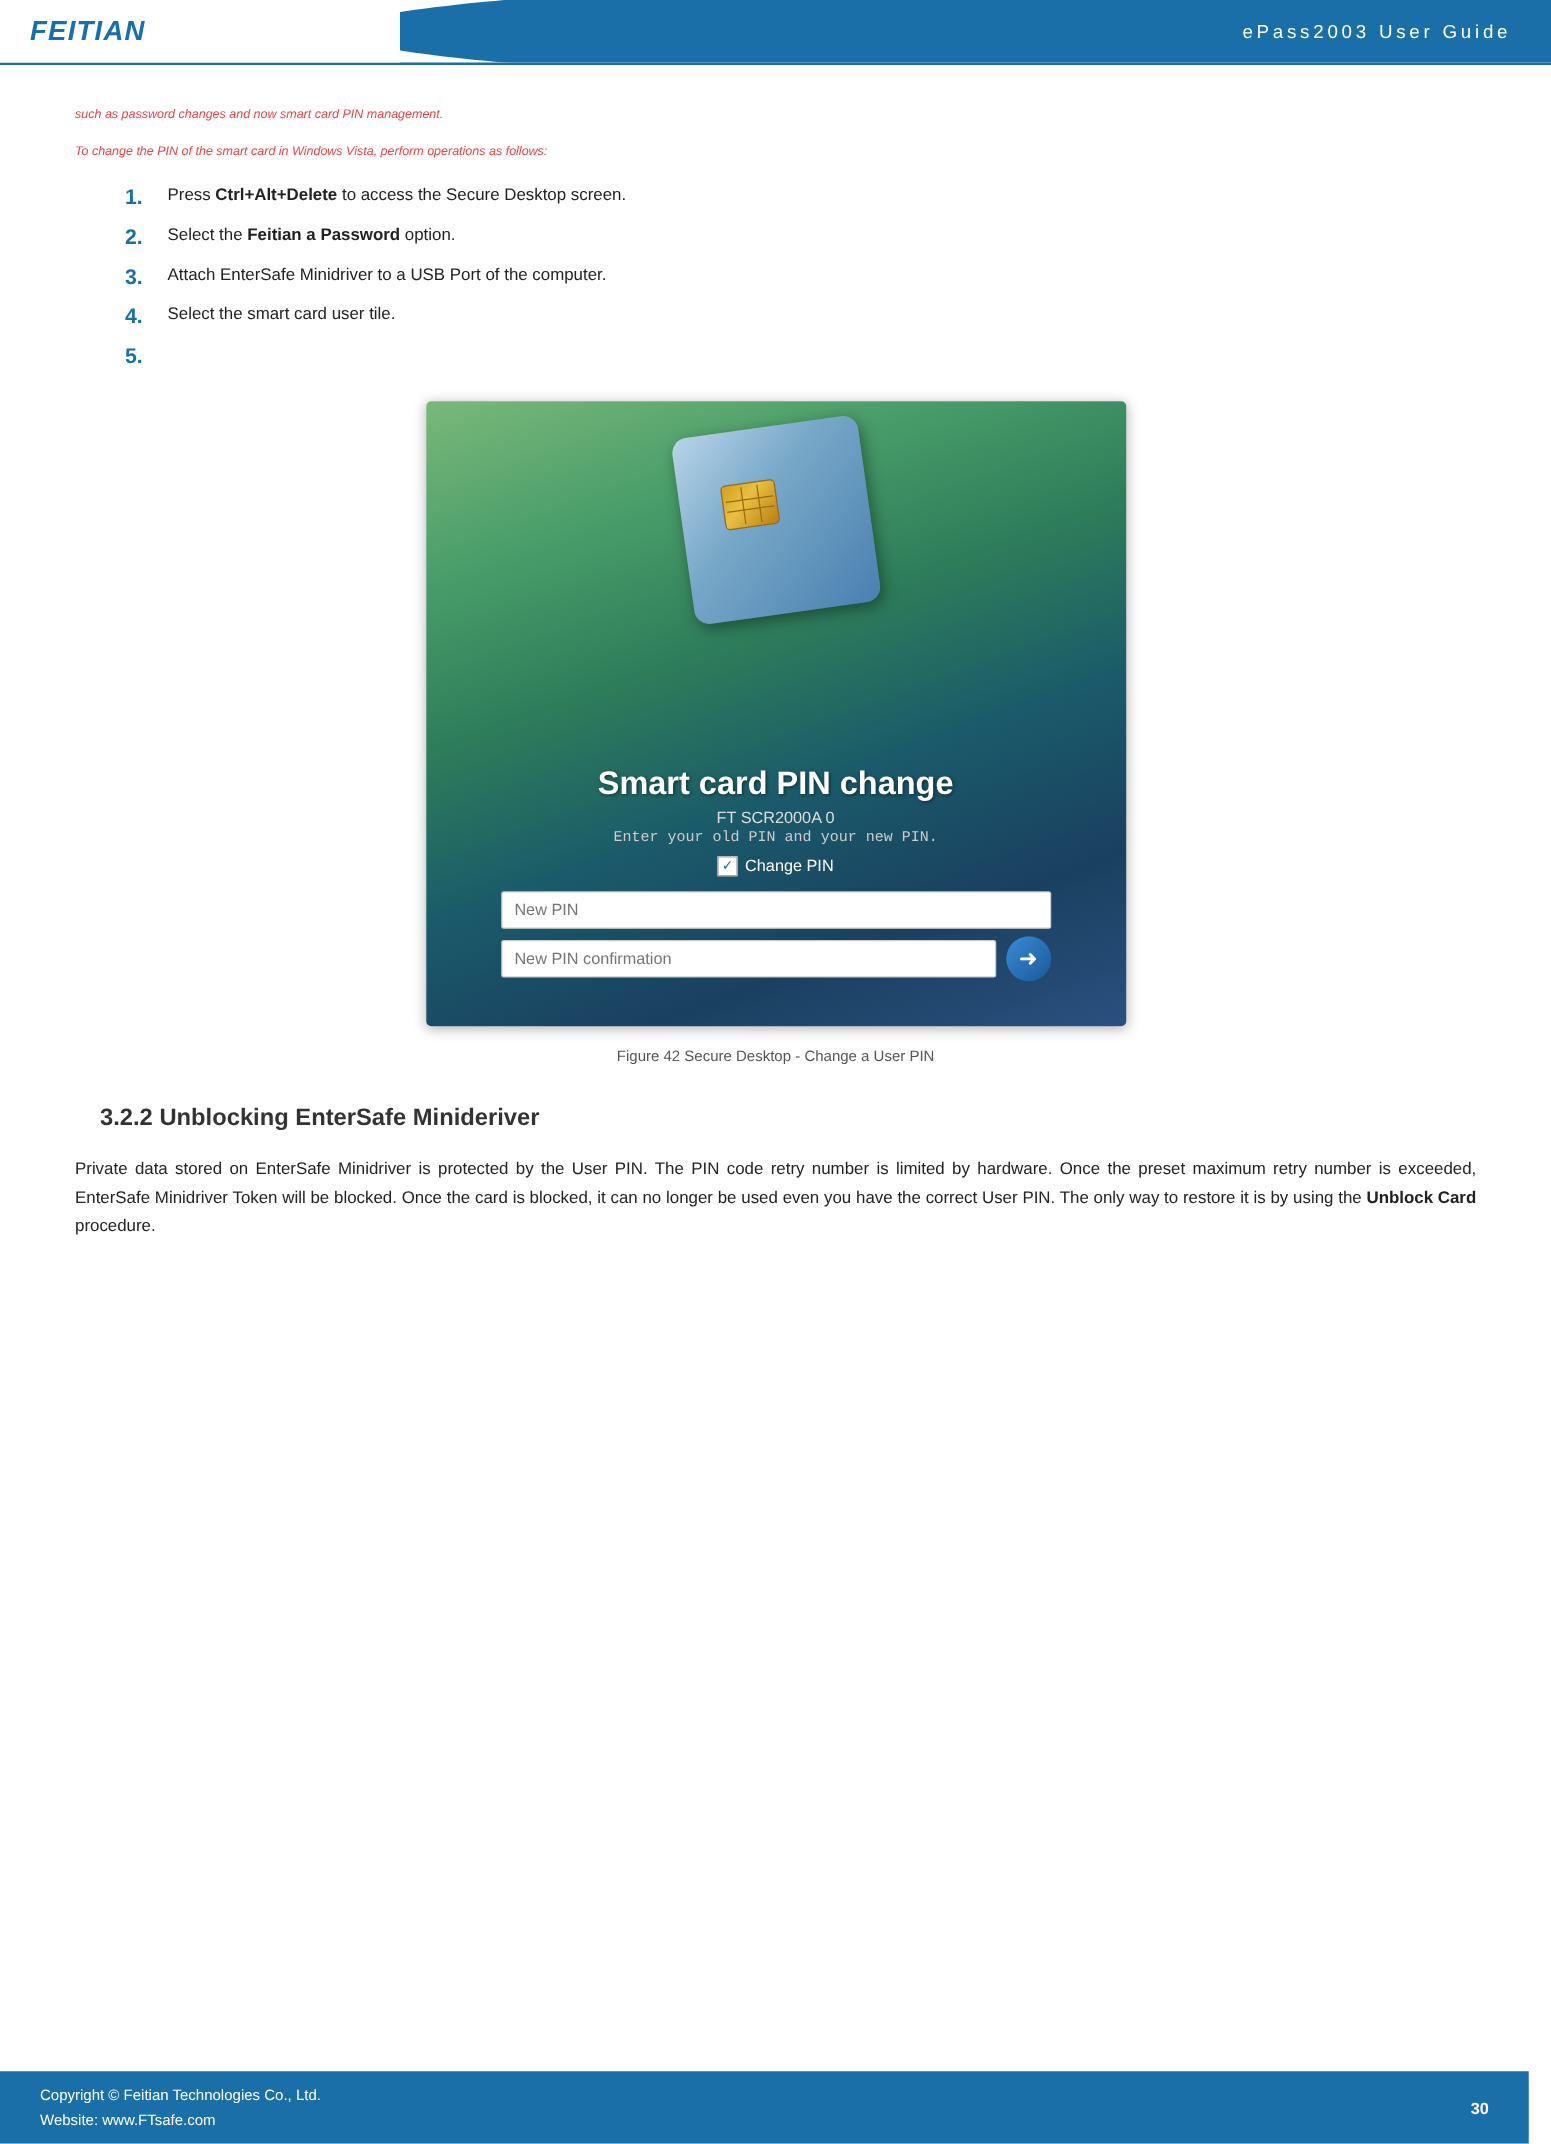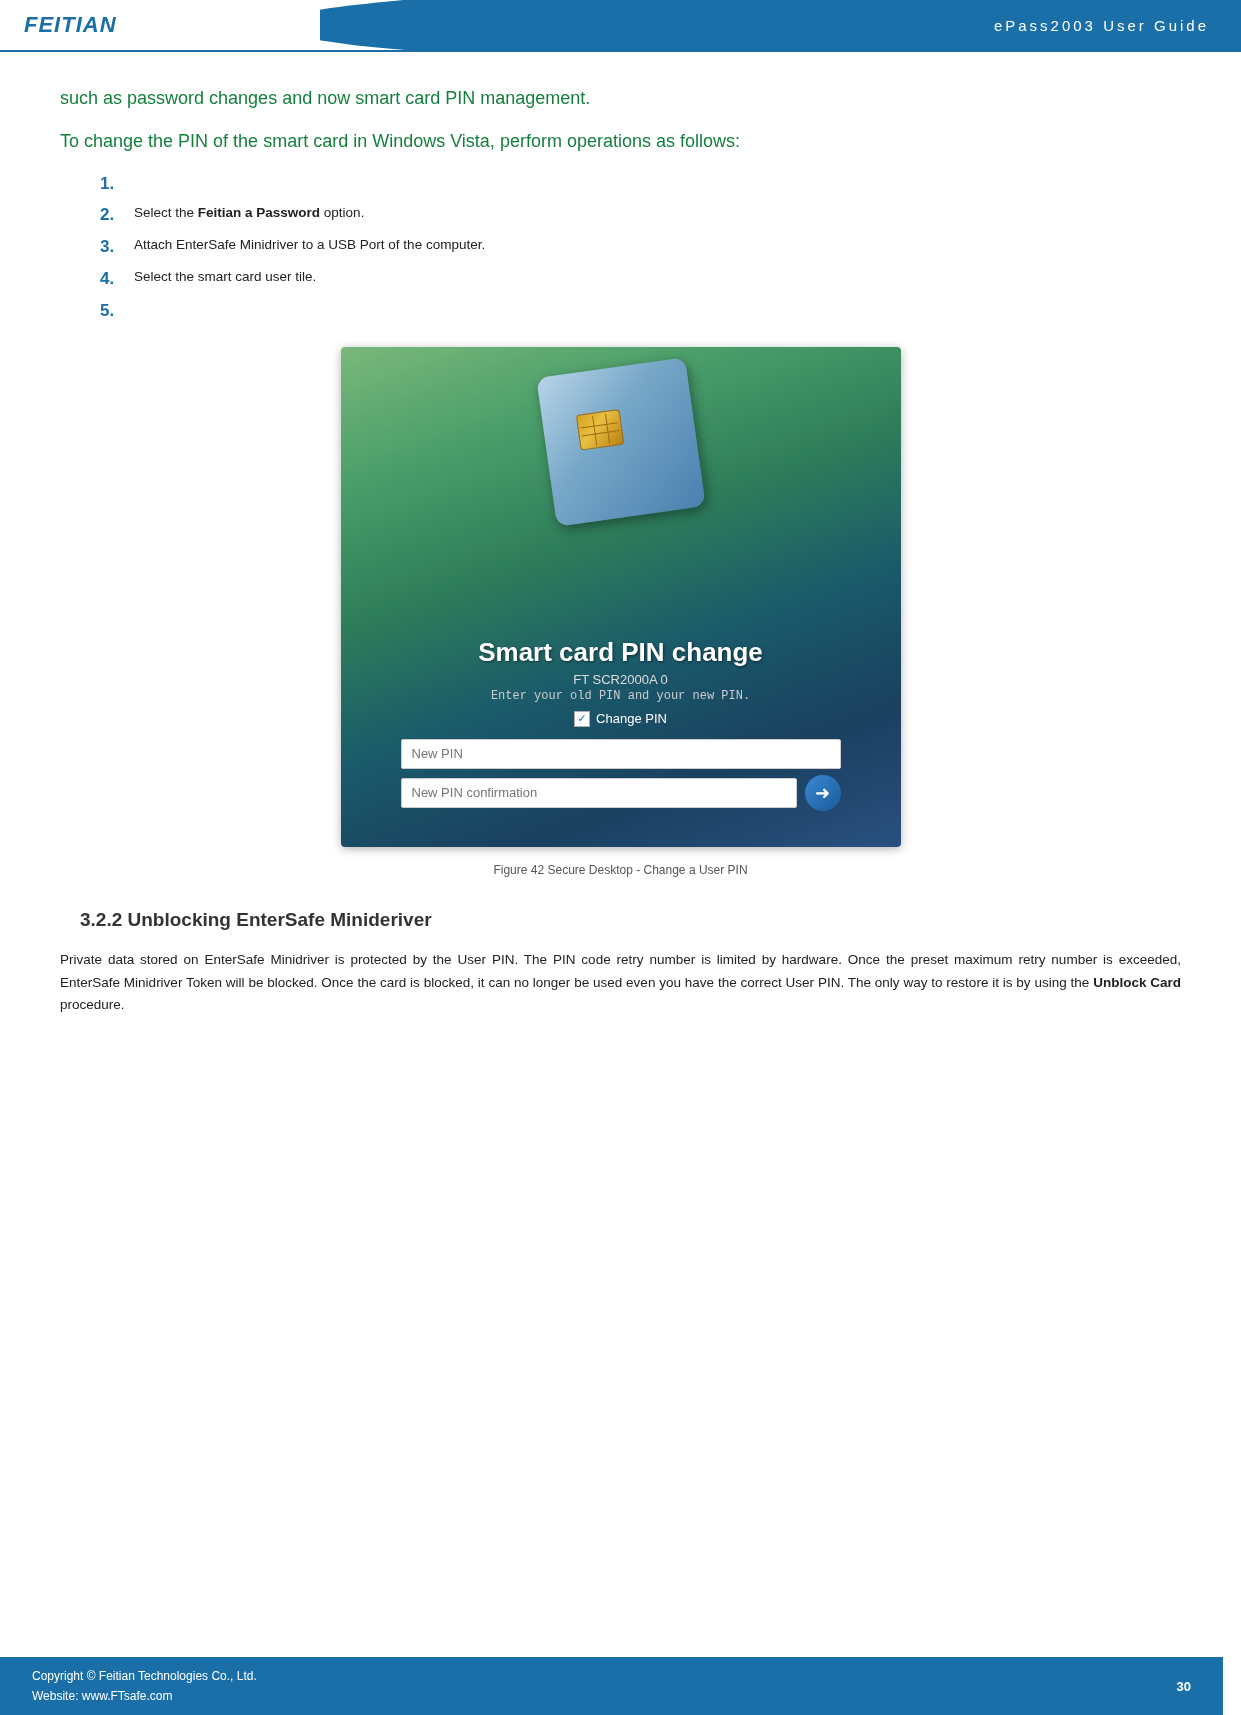--- a/index.html
+++ b/index.html
@@ -46,24 +46,25 @@
       font-size: 15px;
       letter-spacing: 3px;
     }
 
     
     .content {
       padding: 32px 60px 40px 60px;
     }
 
     .intro-text {
-      font-size: 18px;
-      color: #15803d;
+      font-size: 10px;
+      color: #ef4444;
       line-height: 1.6;
       margin-bottom: 14px;
+      font-style: italic;
     }
 
     .numbered-list {
       list-style: none;
       margin: 16px 0 16px 40px;
     }
     .numbered-list li {
       display: flex;
       align-items: flex-start;
       margin-bottom: 8px;
@@ -305,20 +306,21 @@
 </div>
 
 <div class="content">
 
   <p class="intro-text">such as password changes and now smart card PIN management.</p>
   <p class="intro-text">To change the PIN of the smart card in Windows Vista, perform operations as follows:</p>
 
   <ol class="numbered-list">
     <li>
       <span class="num">1.</span>
+      <span class="step-text">Press <strong class="bold">Ctrl+Alt+Delete</strong> to access the Secure Desktop screen.</span>
     </li>
     <li>
       <span class="num">2.</span>
       <span class="step-text">Select the <strong class="bold">Feitian a Password</strong> option.</span>
     </li>
     <li>
       <span class="num">3.</span>
       <span class="step-text">Attach EnterSafe Minidriver to a USB Port of the computer.</span>
     </li>
     <li>

